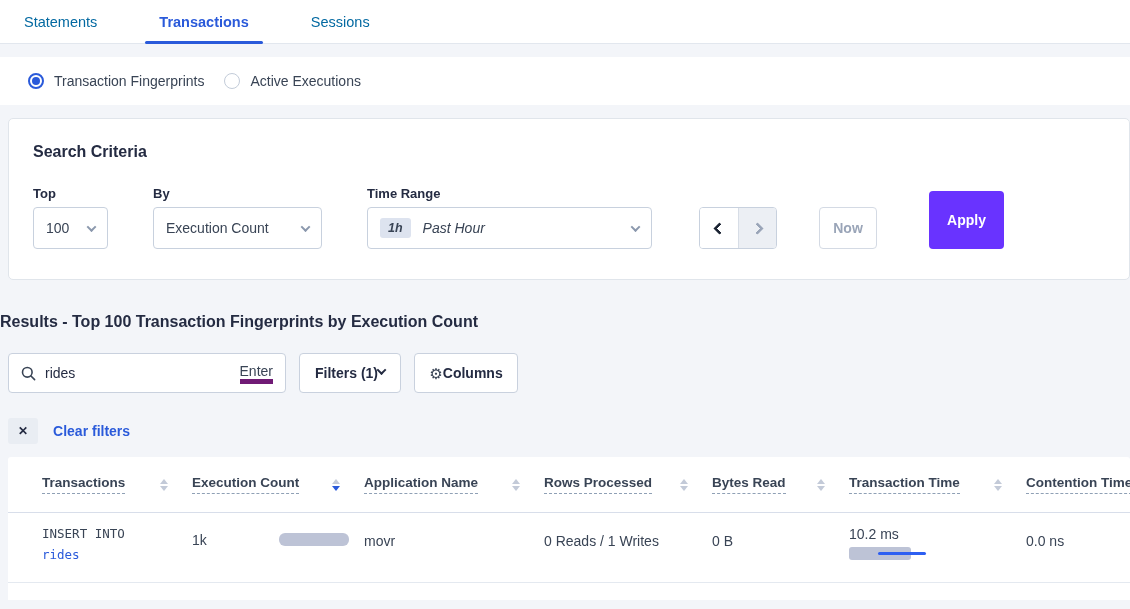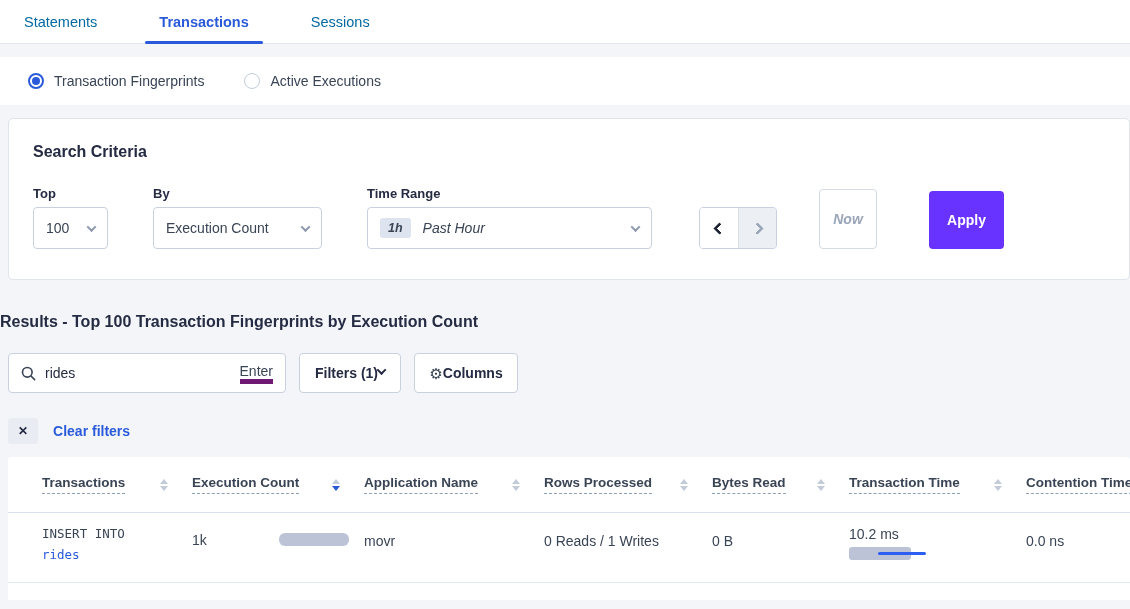--- a/index.html
+++ b/index.html
@@ -10,21 +10,21 @@
     color:#394455;
     font-size:14px;
   }
   
   .tabbar { background:#fff; height:44px; border-bottom:1px solid #e2e7ee; display:flex; align-items:stretch; }
   .tab { margin-left:34px; padding:0 14px; display:flex; align-items:center; font-size:14.5px; color:#0369a1; cursor:pointer; position:relative; }
   .tab:first-child { margin-left:10px; }
   .tab.active { color:#2a5ada; font-weight:600; }
   .tab.active::after { content:""; position:absolute; left:0; right:0; bottom:-1px; height:3px; background:#2a5ada; border-radius:2px; }
   
-  .radio-band { background:#fff; height:48px; margin-top:13px; display:flex; align-items:center; padding-left:28px; gap:40px; }
+  .radio-band { background:#fff; height:48px; margin-top:13px; display:flex; align-items:center; padding-left:28px; gap:20px; }
   .radio-opt { display:flex; align-items:center; gap:10px; cursor:pointer; }
   .radio { width:16px; height:16px; border-radius:50%; background:#fff; border:1px solid #c3ccd9; display:inline-flex; align-items:center; justify-content:center; flex:none; }
   .radio.checked { border:2px solid #2a5ada; }
   .radio.checked::after { content:""; width:8px; height:8px; border-radius:50%; background:#2a5ada; }
   
   .criteria-card { margin:13px 0 0 8px; width:calc(100% - 8px); height:162px; background:#fff; border:1px solid #e0e5eb; border-radius:5px; padding:24px 0 0 24px; }
   .criteria-title { font-size:16px; font-weight:700; color:#242b42; }
   .form-row { display:flex; align-items:flex-end; margin-top:25px;gap:32px; }
   .field-label { font-size:13px; font-weight:700; color:#242b42; margin-bottom:6px; display:block; }
   .select { height:42px; border:1px solid #c8d1de; border-radius:4px; background:#fff; display:flex; align-items:center; padding:0 12px; cursor:pointer; color:#394455; }
@@ -32,21 +32,21 @@
   .sel-by { width:169px; margin-left:13px; }
   .sel-time { width:285px; margin-left:13px;font-style:italic; }
   .select .chev { margin-left:auto; }
   .chev { width:7px; height:7px; border-right:2px solid #8b98ad; border-bottom:2px solid #8b98ad; transform:rotate(45deg) translate(-1px,-1px); display:inline-block; }
   .time-badge { background:#dde3ef; border-radius:3px; font-size:12.5px; font-weight:700; color:#394455; padding:3px 8px; margin-right:12px; }
   .arrow-group { display:flex; margin-left:15px; height:42px; border:1px solid #c8d1de; border-radius:4px; overflow:hidden; }
   .arrow-btn { width:38px; display:flex; align-items:center; justify-content:center; background:#fff; cursor:pointer; }
   .arrow-btn.disabled { background:#eceff4; cursor:default; border-left:1px solid #d7dde6; }
   .chev-left { width:9px; height:9px; border-left:3px solid #1c2433; border-bottom:3px solid #1c2433; transform:rotate(45deg); border-radius:1px; }
   .chev-right { width:9px; height:9px; border-right:3px solid #9aa5b8; border-top:3px solid #9aa5b8; transform:rotate(45deg); border-radius:1px; }
-  .now-btn { margin-left:10px; width:58px; height:60px; border:1px solid #d4dae4; border-radius:4px; background:#fff; color:#9aa5b8; font-size:14px; font-weight:600; display:flex; align-items:center; justify-content:center;font-style:italic; }
+  .now-btn { margin-left:10px; width:58px; height:42px; border:1px solid #d4dae4; border-radius:4px; background:#fff; color:#9aa5b8; font-size:14px; font-weight:600; display:flex; align-items:center; justify-content:center; }
   .apply-btn { margin-left:20px; width:75px; height:58px; border:none; border-radius:4px; background:#6933ff; color:#fff; font-size:14px; font-weight:700; display:flex; align-items:center; justify-content:center; cursor:pointer; }
   
   .results-heading { margin-top:33px; font-size:16px; font-weight:700; color:#242b42; }
   .controls-row { display:flex; margin:22px 0 0 8px; }
   .searchbox { width:278px; height:40px; border:1px solid #c9d1de; border-radius:4px; background:#fff; display:flex; align-items:center; padding:0 12px; }
   .searchbox input { border:none; outline:none; flex:1; font-family:inherit; font-size:14px; color:#242b42; margin-left:9px; min-width:0; background:transparent; }
   .enter-label { font-size:14px; color:#394455; border-bottom:5px solid #701a75; cursor:pointer; }
   .btn { height:40px; border:1px solid #c9d1de; border-radius:4px; background:#fff; display:flex; align-items:center; justify-content:center; font-size:14px; font-weight:700; color:#242b42; cursor:pointer; }
   .filters-btn { width:102px; margin-left:13px; }
   .columns-btn { width:104px; margin-left:13px; }

